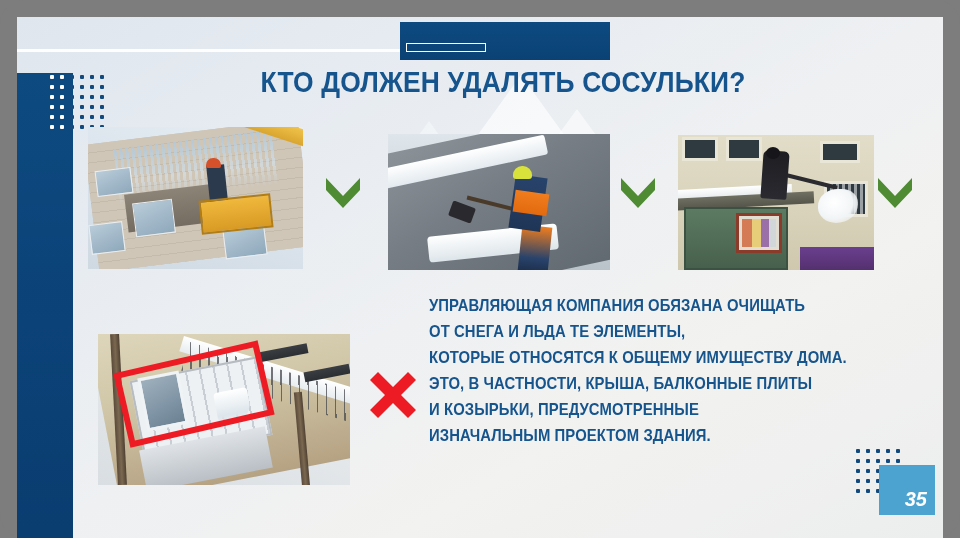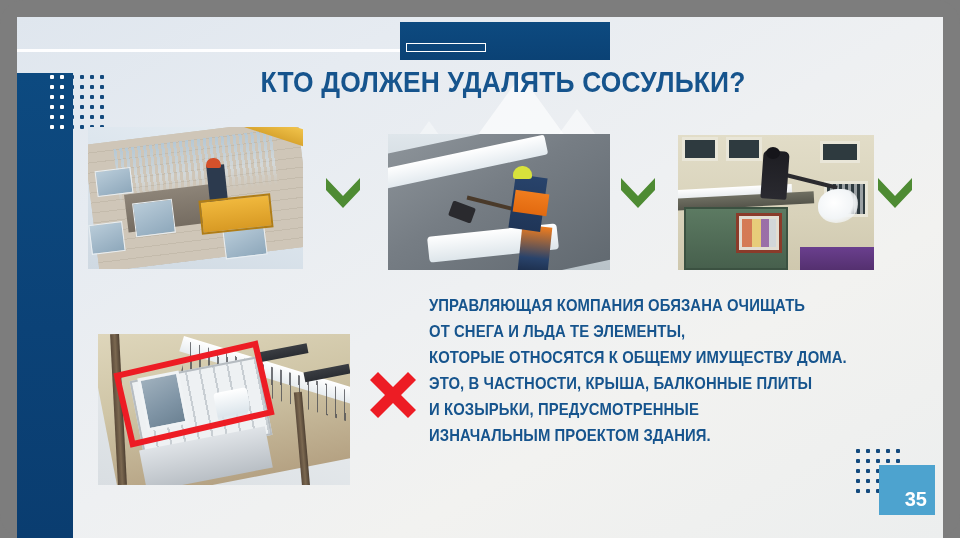--- a/index.html
+++ b/index.html
@@ -461,20 +461,21 @@
     background: #4da3cf;
     color: #ffffff;
     font-size: 20px;
     font-weight: bold;
     display: flex;
     align-items: flex-end;
     justify-content: flex-end;
     padding: 0 8px 4px 0;
     box-sizing: border-box;
     font-family: "Liberation Sans", sans-serif;
+    font-style: italic;
   }
 </style>
 </head>
 <body>
 
 <div id="slide-root">
   <div class="slide-canvas">
 
     <div class="mountain m1"></div>
     <div class="mountain m2"></div>

